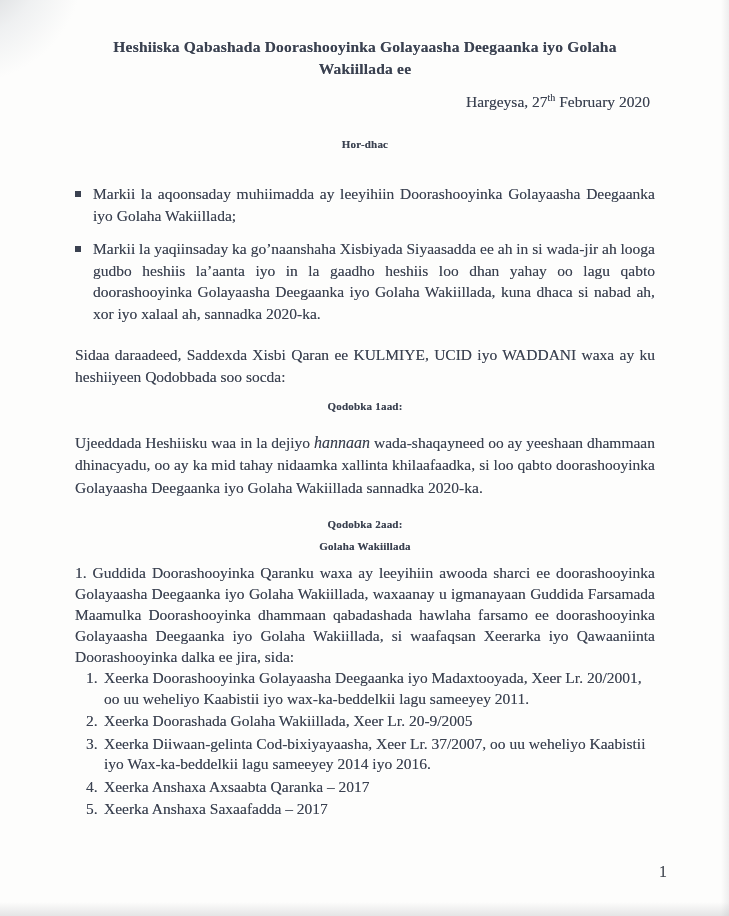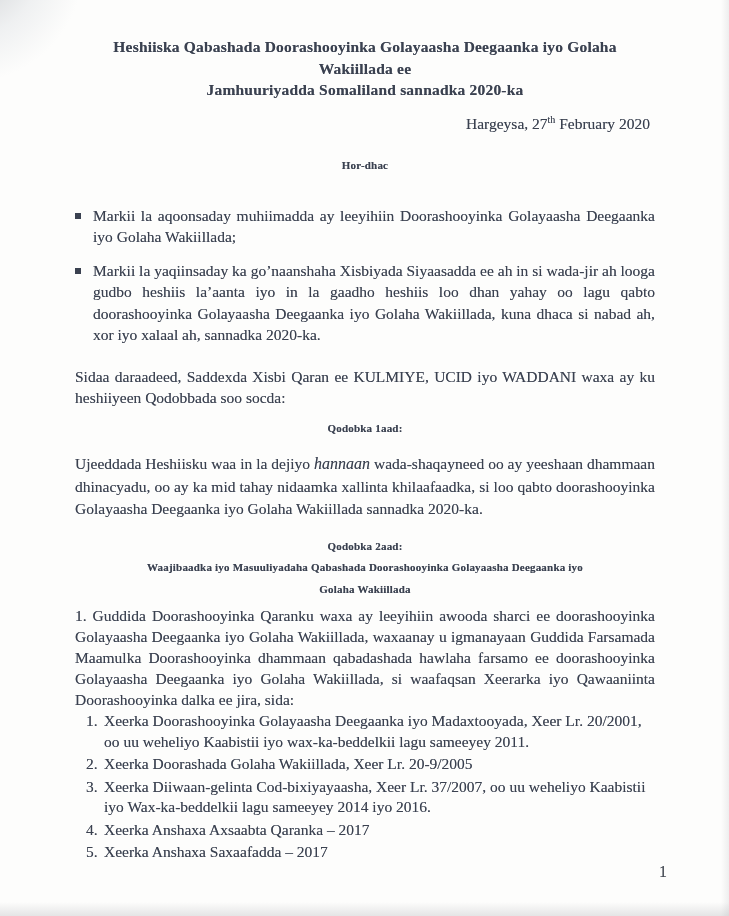--- a/index.html
+++ b/index.html
@@ -73,21 +73,20 @@
 
 <div class="page">
   <div class="scan-corner-tl"></div>
   <div class="scan-right"></div>
   <div class="scan-bottom"></div>
 
   <div class="content">
 
     <h1 class="doc-title">
       <span style="display:block">Heshiiska Qabashada Doorashooyinka Golayaasha Deegaanka iyo Golaha Wakiillada ee</span>
-      <span style="display:block">Jamhuuriyadda Somaliland sannadka 2020-ka</span>
     </h1>
 
     <div class="dateline"><span>Hargeysa, 27</span><sup>th</sup><span> February 2020</span></div>
 
     <h2 class="section-heading hordhac">Hor-dhac</h2>
 
     <div class="bullets">
       <div class="bullet">
         <span class="bullet-marker"></span>
         <span class="bullet-text">Markii la aqoonsaday muhiimadda ay leeyihiin Doorashooyinka Golayaasha Deegaanka iyo Golaha Wakiillada;</span>
@@ -99,21 +98,20 @@
     </div>
 
     <p class="para para-agreement">Sidaa daraadeed, Saddexda Xisbi Qaran ee KULMIYE, UCID iyo WADDANI waxa ay ku heshiiyeen Qodobbada soo socda:</p>
 
     <h2 class="section-heading q1-heading">Qodobka 1aad:</h2>
 
     <p class="para q1-para"><span>Ujeeddada Heshiisku waa in la dejiyo </span><span class="big-word">hannaan</span><span> wada-shaqayneed oo ay yeeshaan dhammaan dhinacyadu, oo ay ka mid tahay nidaamka xallinta khilaafaadka, si loo qabto doorashooyinka Golayaasha Deegaanka iyo Golaha Wakiillada sannadka 2020-ka.</span></p>
 
     <h2 class="section-heading q2-block">
       <span style="display:block">Qodobka 2aad:</span>
-      <span style="display:block">Waajibaadka iyo Masuuliyadaha Qabashada Doorashooyinka Golayaasha Deegaanka iyo</span>
       <span style="display:block">Golaha Wakiillada</span>
     </h2>
 
     <p class="para q2-para">1. Guddida Doorashooyinka Qaranku waxa ay leeyihiin awooda sharci ee doorashooyinka Golayaasha Deegaanka iyo Golaha Wakiillada, waxaanay u igmanayaan Guddida Farsamada Maamulka Doorashooyinka dhammaan qabadashada hawlaha farsamo ee doorashooyinka Golayaasha Deegaanka iyo Golaha Wakiillada, si waafaqsan Xeerarka iyo Qawaaniinta Doorashooyinka dalka ee jira, sida:</p>
 
     <div class="laws">
       <div class="law">
         <span class="law-num">1.</span>
         <span class="law-text">Xeerka Doorashooyinka Golayaasha Deegaanka iyo Madaxtooyada, Xeer Lr. 20/2001, oo uu weheliyo Kaabistii iyo wax-ka-beddelkii lagu sameeyey 2011.</span>
       </div>

